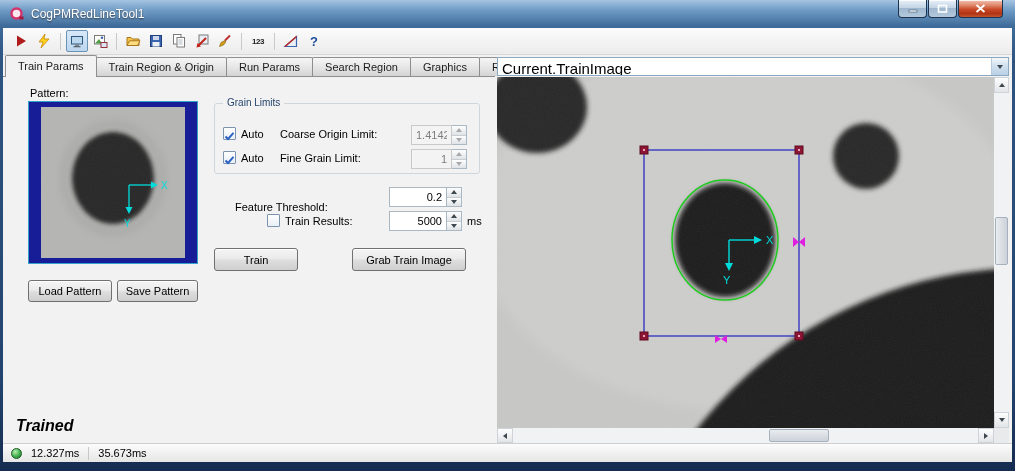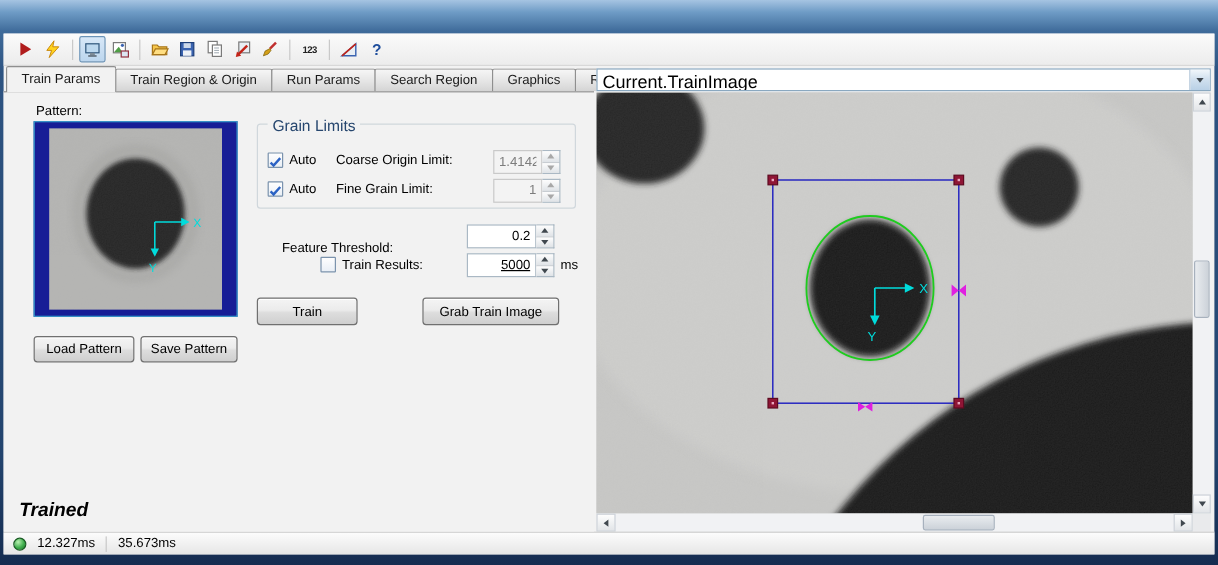--- a/index.html
+++ b/index.html
@@ -33,21 +33,21 @@
     border-radius:2px 2px 0 0;margin-right:-1px;cursor:default}
   .tab.active{height:22px;line-height:21px;background:#f2f2f2;margin-bottom:-1px;z-index:4;position:relative}
   .page{position:absolute;left:0;top:48px;width:492px;height:367px;border-top:1px solid #8f8f8f;background:#f2f2f2;z-index:2}
   
   .lbl{position:absolute;font-size:11px;color:#000;white-space:nowrap}
   .patternbox{position:absolute;left:25px;top:24px;width:170px;height:163px;border:1px solid #35a2cc;background:#171d96}
   .pbtn{position:absolute;height:22px;border:1px solid #707070;border-radius:3px;font-size:11px;color:#000;
     display:flex;align-items:center;justify-content:center;
     background:linear-gradient(#f4f4f4,#ebebeb 45%,#dddddd 55%,#cfcfcf);box-shadow:inset 0 1px 0 #fff;cursor:default}
   .group{position:absolute;left:211px;top:26px;width:266px;height:71px;border:1px solid #d0d7dc;border-radius:3px}
-  .group-title{position:absolute;left:8px;top:-7px;background:#f2f2f2;padding:0 4px;font-size:13px;color:#26466e;white-space:nowrap}
+  .group-title{position:absolute;left:8px;top:-7px;background:#f2f2f2;padding:0 4px;font-size:10px;color:#26466e;white-space:nowrap}
   .cb{position:absolute;width:13px;height:13px;border:1px solid #7b93ad;border-radius:1px;
     background:linear-gradient(#fefefe,#e9eff6)}
   .numbox{position:absolute;height:20px;width:58px;border:1px solid #aab8c4;background:#fff;color:#000;
     font-family:"Liberation Sans",sans-serif;font-size:11px;text-align:right;padding:0 4px}
   .numbox:disabled{background:#f3f3f3;color:#7d7d7d;border-color:#c9c9c9}
   .spin{position:absolute;width:15px;height:20px;border:1px solid #aab8c4;border-left:none;display:flex;flex-direction:column;background:#f0f0f0}
   .spin-half{flex:1;display:flex;align-items:center;justify-content:center;background:linear-gradient(#fdfdfd,#dfe3e7);border-bottom:1px solid #c8cdd2}
   .spin .spin-half:last-child{border-bottom:none}
   .tri{display:block;width:0;height:0}
   .tri-up{border-left:3px solid transparent;border-right:3px solid transparent;border-bottom:4px solid #40484f}
@@ -76,20 +76,44 @@
   .led{width:11px;height:11px;border-radius:50%;border:1px solid #1a5c24;
     background:radial-gradient(circle at 35% 30%,#b8f0b0,#3fae4d 55%,#1d7029)}
   .stime{font-size:11px;color:#000}
   .ssep{width:1px;height:13px;background:#c8c8c8}
 </style>
 </head>
 <body>
 
 <div class="window">
 
+  <div class="titlebar">
+    <svg class="appicon" width="16" height="16" viewBox="0 0 16 16">
+      <circle cx="7.5" cy="7.5" r="5" fill="#fbe9ef" stroke="#d5336b" stroke-width="2.4"></circle>
+      <rect x="10.5" y="10.5" width="4" height="3" fill="#a8173f"></rect>
+    </svg>
+    <span class="title">CogPMRedLineTool1</span>
+    <div class="winbtns">
+      <div class="wbtn">
+        <svg width="10" height="9" viewBox="0 0 10 9">
+            <rect x="1" y="6" width="8" height="2" fill="#fff" stroke="#35506e" stroke-width="0.6"></rect>
+          </svg>
+      </div>
+      <div class="wbtn">
+        <svg width="11" height="9" viewBox="0 0 11 9">
+            <rect x="1.5" y="1.5" width="8" height="6.5" fill="none" stroke="#fff" stroke-width="1.6"></rect>
+          </svg>
+      </div>
+      <div class="wbtn close">
+        <svg width="11" height="9" viewBox="0 0 11 9">
+            <path d="M1.5 1 L9.5 8 M9.5 1 L1.5 8" stroke="#fff" stroke-width="1.8"></path>
+          </svg>
+      </div>
+    </div>
+  </div>
 
   <div class="client">
 
     <div class="toolbar">
       <div class="tbtn">
         <svg width="16" height="16">
             <polygon points="4,2.5 13,8 4,13.5" fill="#b01c1c"></polygon>
           </svg>
       </div>
       <div class="tbtn">
@@ -255,21 +279,21 @@
         <div class="spin-half">
             <i class="tri tri-up"></i>
           </div>
         <div class="spin-half">
             <i class="tri tri-down"></i>
           </div>
       </div>
 
       <div class="cb" style="left:264px;top:137px"></div>
       <span class="lbl" style="left:282px;top:138px">Train Results:</span>
-      <input class="numbox" style="left: 386px; top: 134px; text-decoration: underline;" value="5000">
+      <input class="numbox" style="left: 386px; top: 134px;" value="5000">
       <div class="spin" style="left:444px;top:134px">
         <div class="spin-half">
             <i class="tri tri-up"></i>
           </div>
         <div class="spin-half">
             <i class="tri tri-down"></i>
           </div>
       </div>
       <span class="lbl" style="left:464px;top:138px">ms</span>
 

